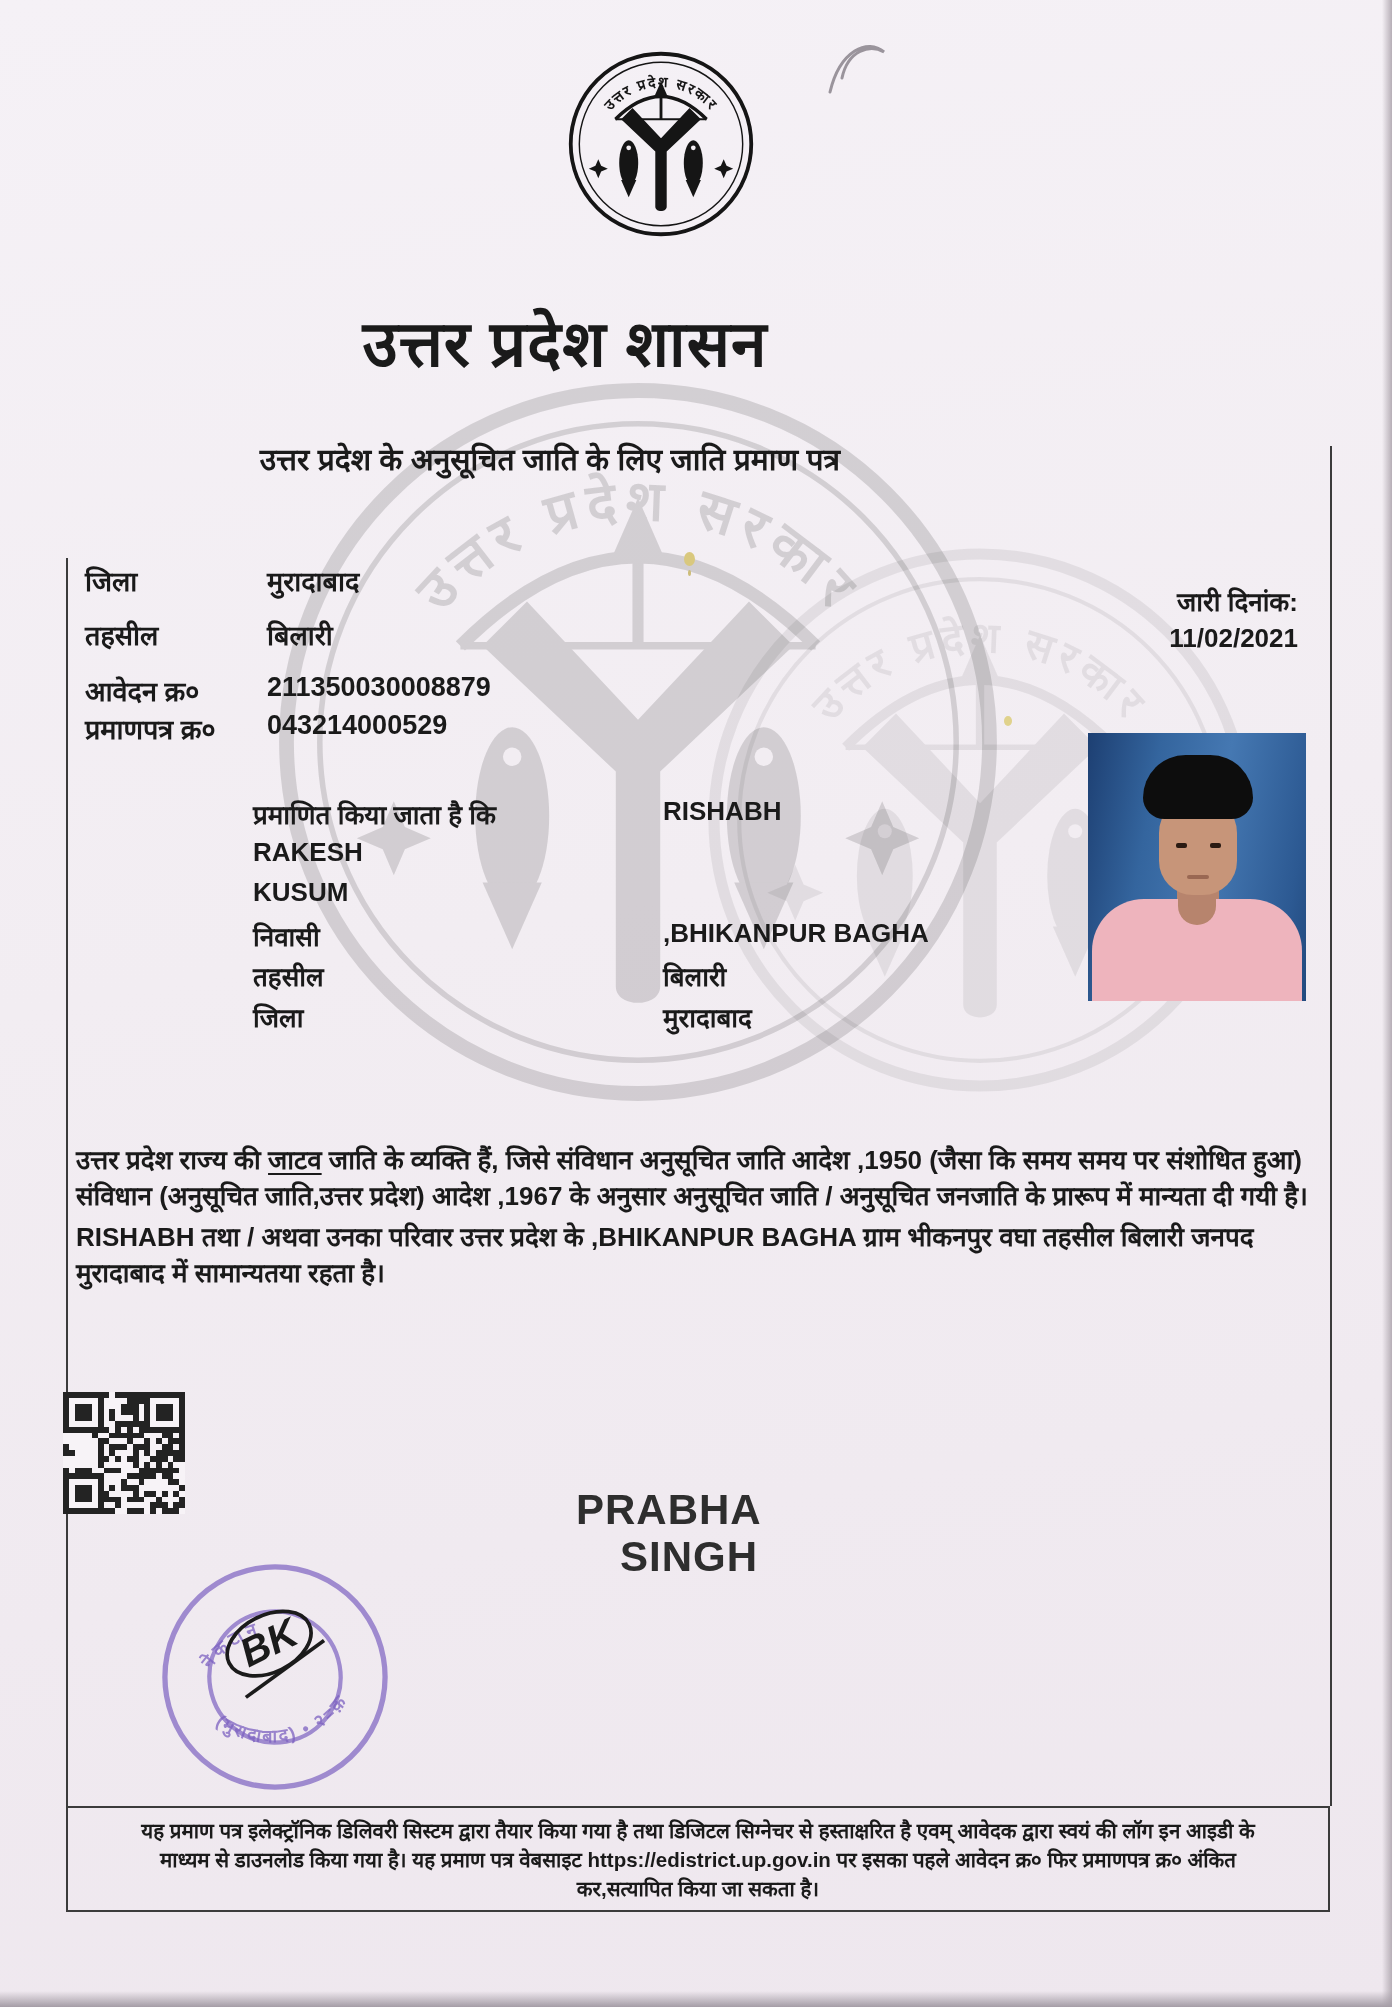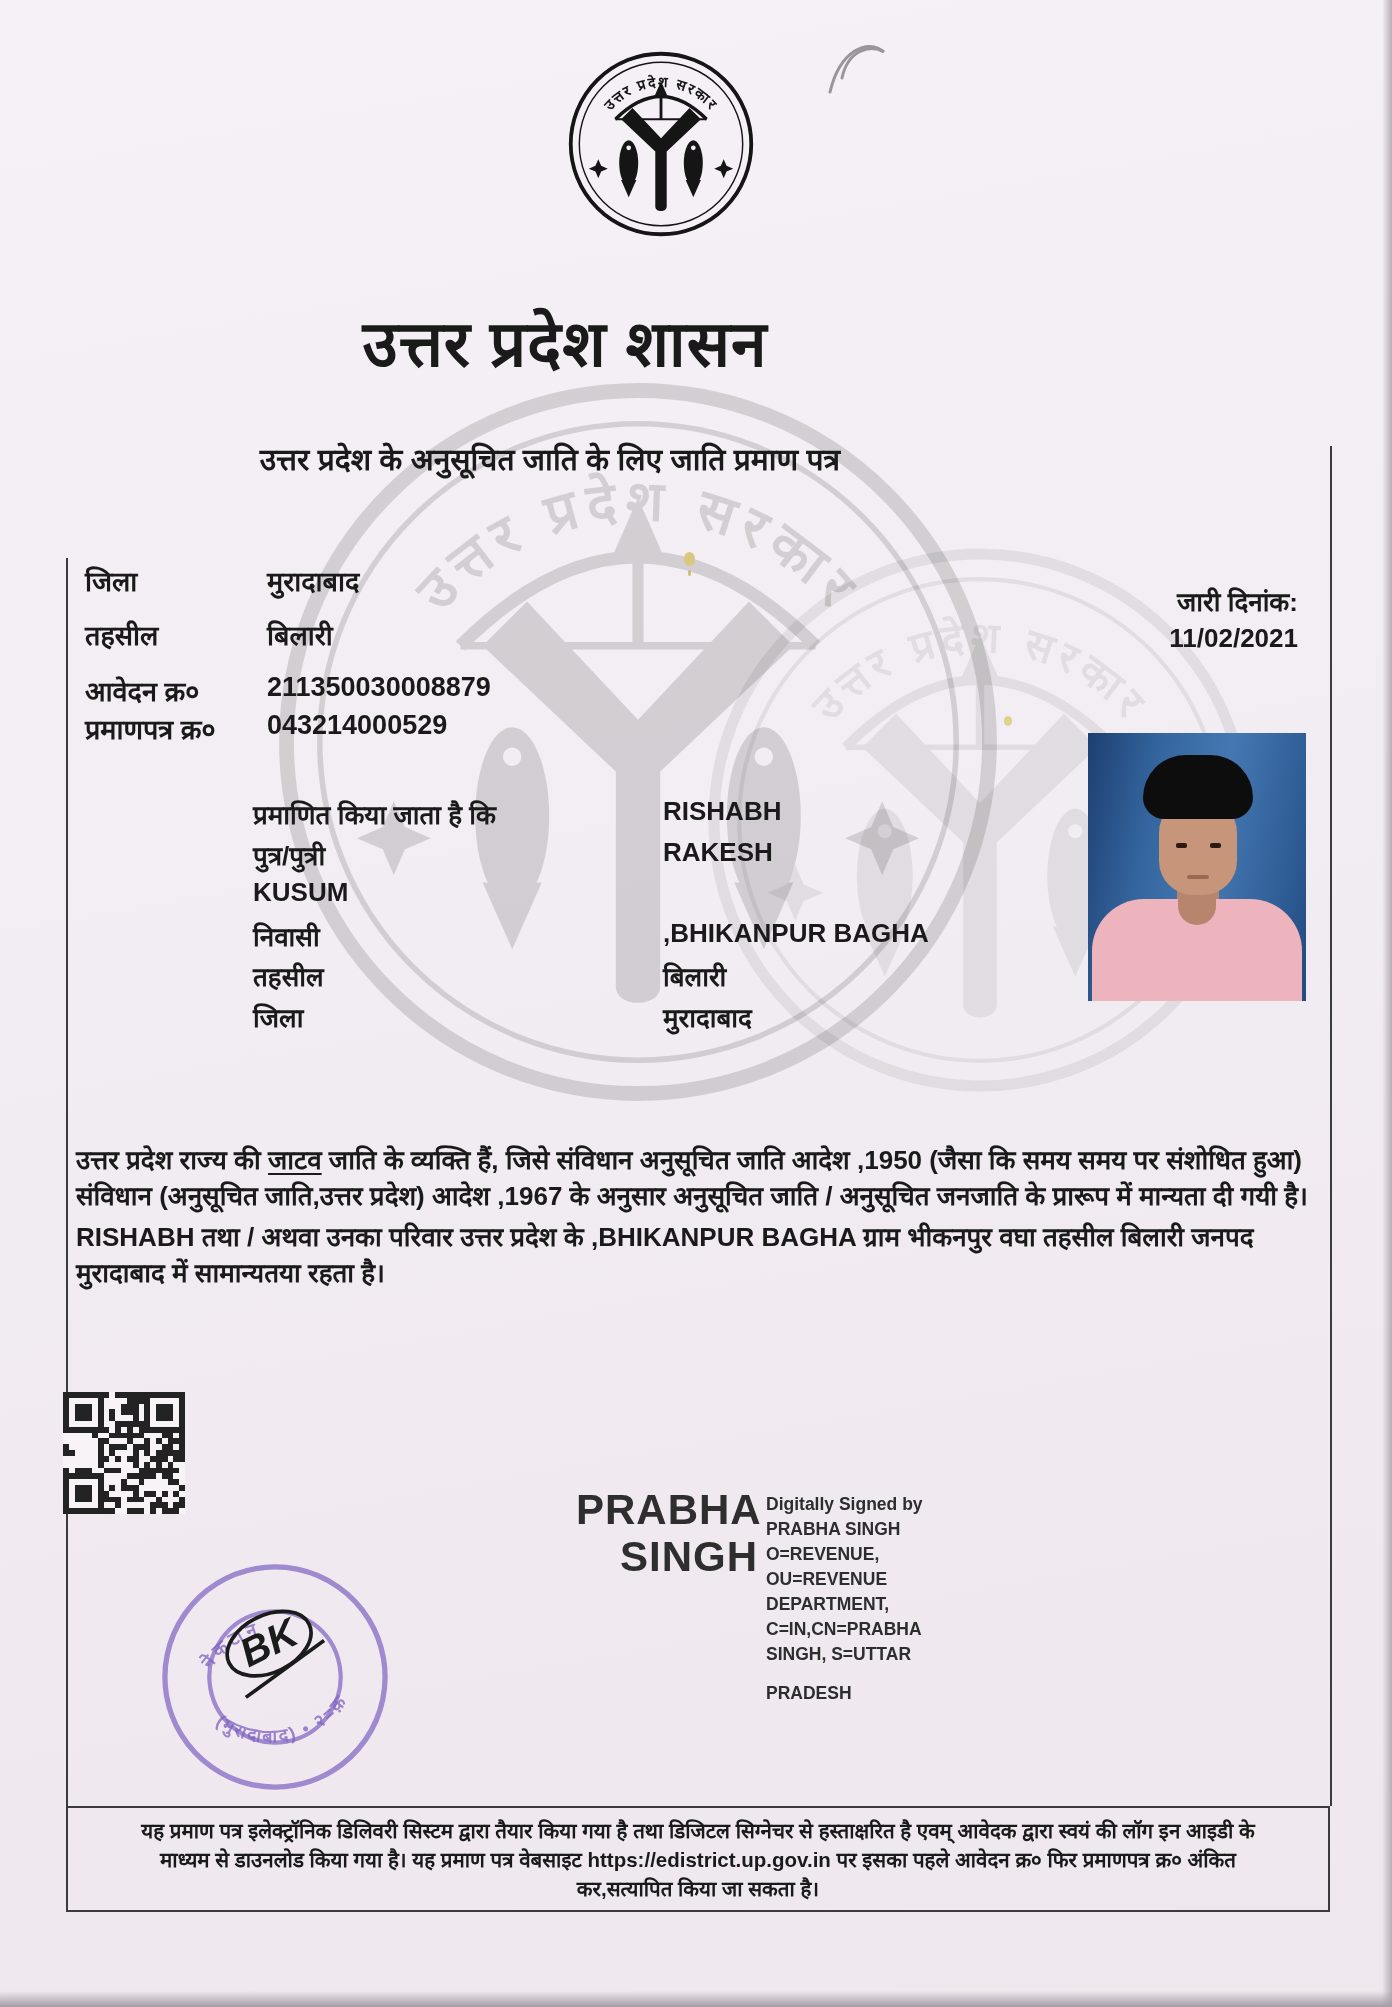--- a/index.html
+++ b/index.html
@@ -174,21 +174,20 @@
     <div class="ph-mouth"></div>
     <div class="ph-hair"></div>
   </div>
 
   <div class="cert">
     <div class="cert-row">
       <span class="lbl">प्रमाणित किया जाता है कि</span>
       <span class="val">RISHABH</span>
     </div>
     <div class="cert-row">
-      <span class="lbl">पुत्र/पुत्री</span>
       <span class="val">RAKESH</span>
     </div>
     <div class="cert-row">
       <span class="val">KUSUM</span>
     </div>
     <div class="cert-row">
       <span class="lbl">निवासी</span>
       <span class="val">,BHIKANPUR BAGHA</span>
     </div>
     <div class="cert-row">
@@ -468,30 +467,20 @@
       <ellipse cx="120" cy="88" rx="42" ry="27" fill="none" stroke="#1b1b1b" stroke-width="3.5"></ellipse>
       <text x="120" y="100" font-size="38" font-weight="bold" font-style="italic" fill="#1b1b1b" text-anchor="middle">BK</text>
       <path d="M 78,124 L 168,108" stroke="#1b1b1b" stroke-width="3.5" fill="none"></path>
     </g>
   </svg>
 
   <div class="sig-name">
     <div>PRABHA</div>
     <div>SINGH</div>
   </div>
-  <div class="sig-details">
-    <div>Digitally Signed by</div>
-    <div>PRABHA SINGH</div>
-    <div>O=REVENUE,</div>
-    <div>OU=REVENUE</div>
-    <div>DEPARTMENT,</div>
-    <div>C=IN,CN=PRABHA</div>
-    <div>SINGH, S=UTTAR</div>
-    <div>PRADESH</div>
-  </div>
 
 
   <div class="footer-box">
     <div>यह प्रमाण पत्र इलेक्ट्रॉनिक डिलिवरी सिस्टम द्वारा तैयार किया गया है तथा डिजिटल सिग्नेचर से हस्ताक्षरित है एवम् आवेदक द्वारा स्वयं की लॉग इन आइडी के</div>
     <div>माध्यम से डाउनलोड किया गया है। यह प्रमाण पत्र वेबसाइट https://edistrict.up.gov.in पर इसका पहले आवेदन क्र० फिर प्रमाणपत्र क्र० अंकित</div>
     <div>कर,सत्यापित किया जा सकता है।</div>
   </div>
 
   <div class="edge-right"></div>
   <div class="edge-bottom"></div>

